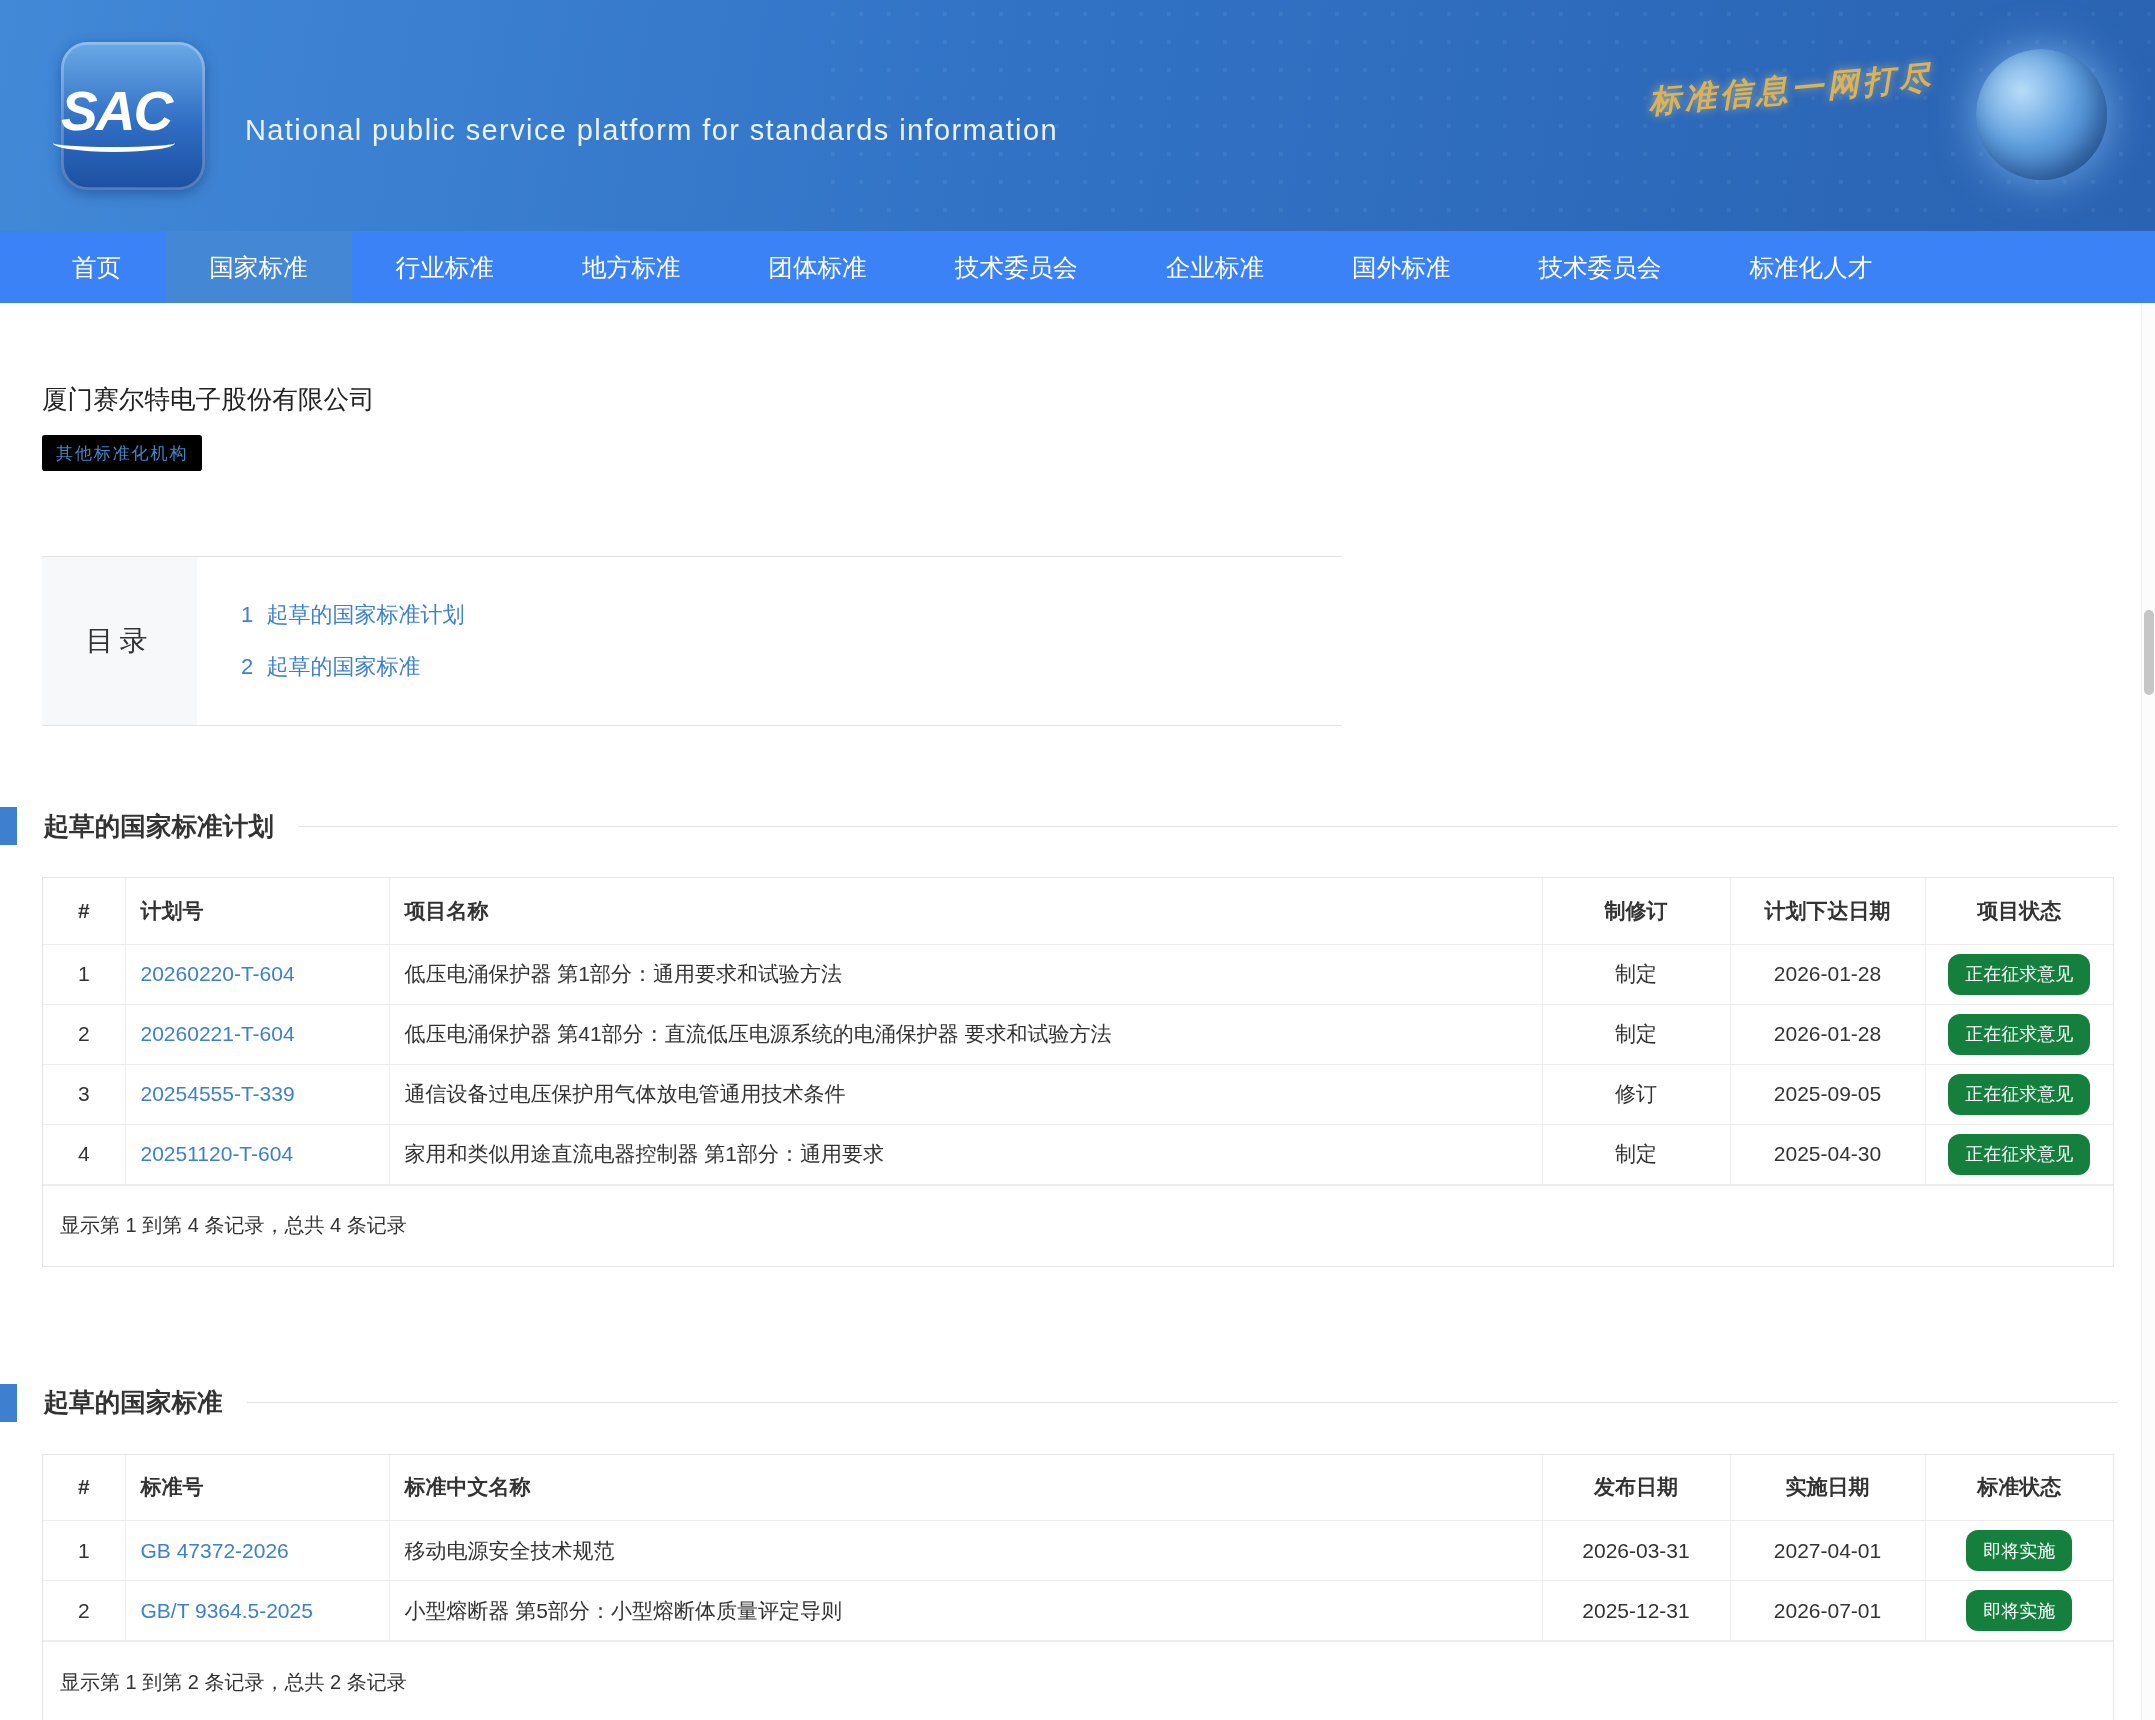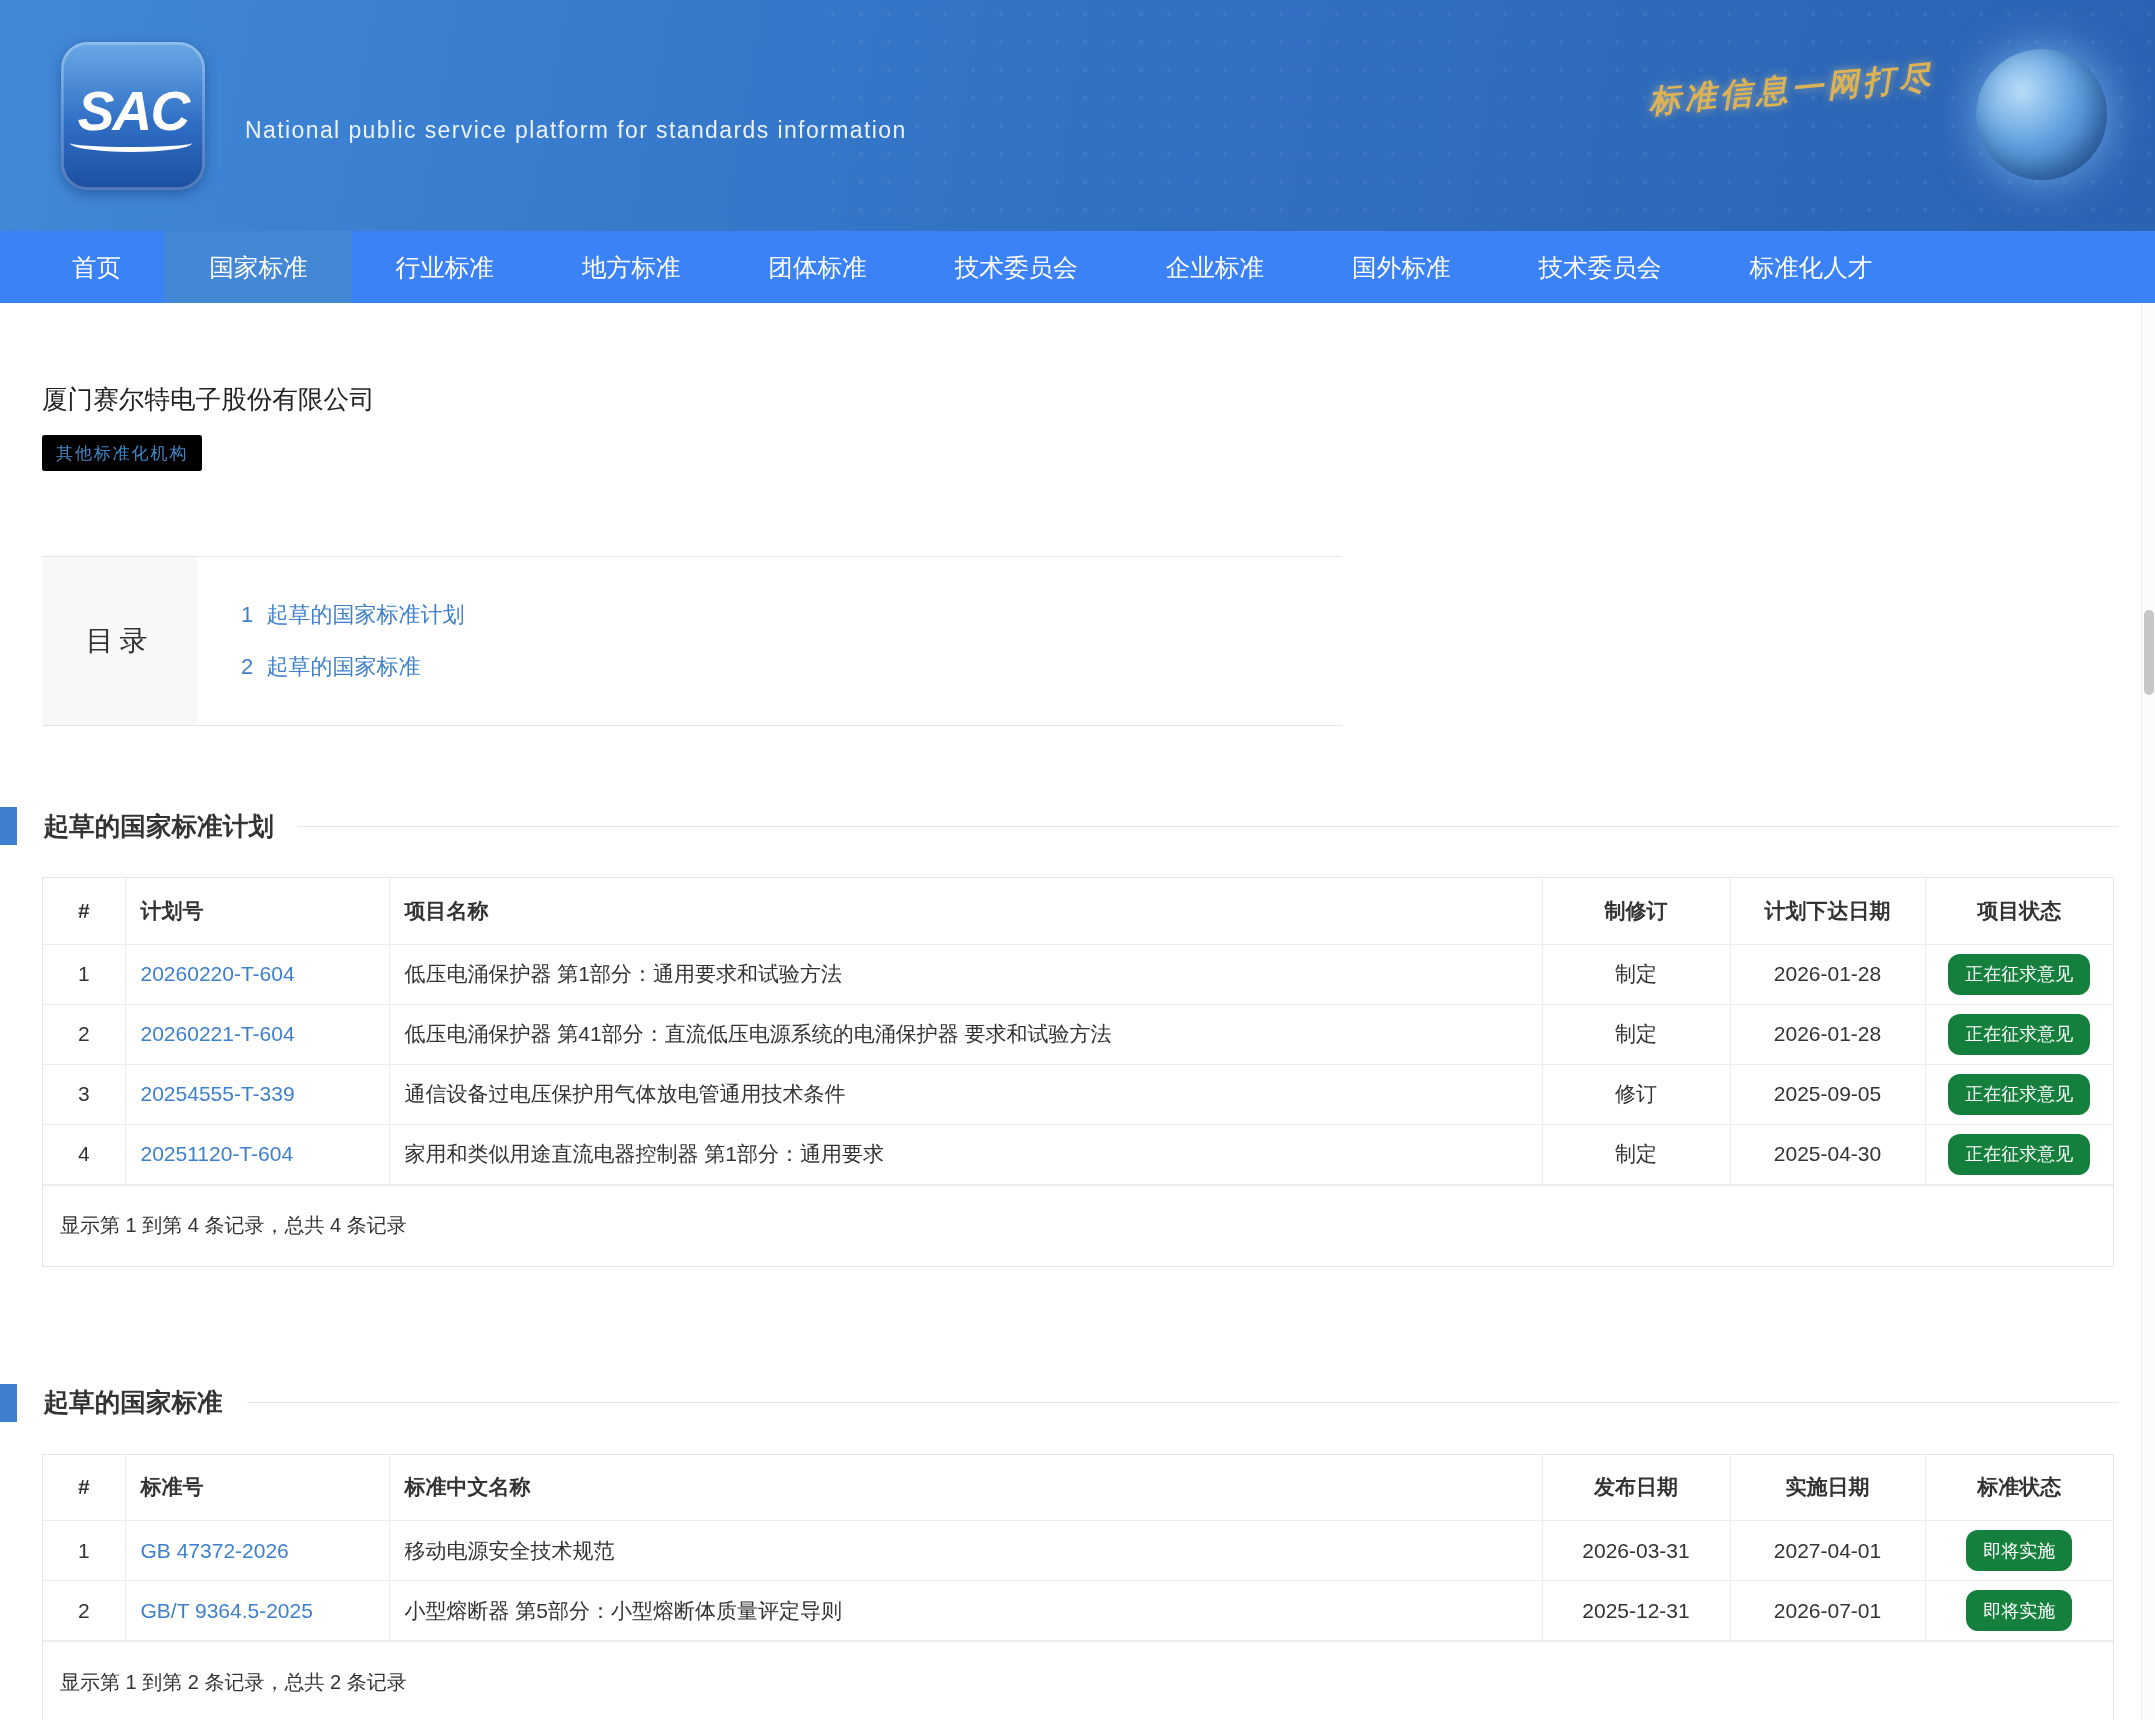--- a/index.html
+++ b/index.html
@@ -19,39 +19,39 @@
     position:absolute; right:0; top:0; width:62%; height:100%;
     background-image:radial-gradient(rgba(255,255,255,.18) 1.9px, transparent 2.5px);
     background-size:28px 28px;
     opacity:.35;
     pointer-events:none;
   }
   .logo{
     width:144px; height:148px; border-radius:26.5px;
     background:linear-gradient(180deg,#6aaae6 0%,#2f6ec4 55%,#1c4fa0 100%);
     box-shadow:0 3.8px 13.2px rgba(0,30,80,.35), inset 0 0 0 2.8px rgba(255,255,255,.25);
-    display:flex; align-items:center; justify-content:center;
+    display:flex; align-items:center; justify-content:flex-start;
     flex:0 0 auto; position:relative; z-index:2;
   }
   .logo-text{
     color:#fff; font-weight:bold; font-style:italic;
     font-size:55px; letter-spacing:-1.9px; position:relative; padding-bottom:9.5px;
   }
   .logo-text::after{
     content:""; position:absolute; left:-7.6px; right:-3.8px; bottom:0;
     height:13.2px; border-bottom:5.7px solid #ffffff; border-radius:50%;
   }
   .titles{ margin-left:40px; position:relative; z-index:2; }
   .title-cn{
     color:#ffffff; font-size:54px; font-weight:bold; letter-spacing:16px;
     text-shadow:0 1.9px 3.8px rgba(0,40,100,.25);
     white-space:nowrap;
   }
   .title-en{
-    color:#eaf3fc; font-size:23px; letter-spacing:1.4px; margin-top:30px; white-space:nowrap;
+    color:#eaf3fc; font-size:29px; letter-spacing:1.4px; margin-top:30px; white-space:nowrap;
   }
   .slogan{
     position:absolute; right:222px; top:68px; z-index:2;
     font-family:"DejaVu Serif","Liberation Serif",serif;
     font-style:italic; font-weight:bold; font-size:32px;
     color:#dcb254; transform:rotate(-5deg); letter-spacing:3.8px;
     text-shadow:0 0 9.5px rgba(255,225,140,.55);
     white-space:nowrap;
   }
   .globe{

